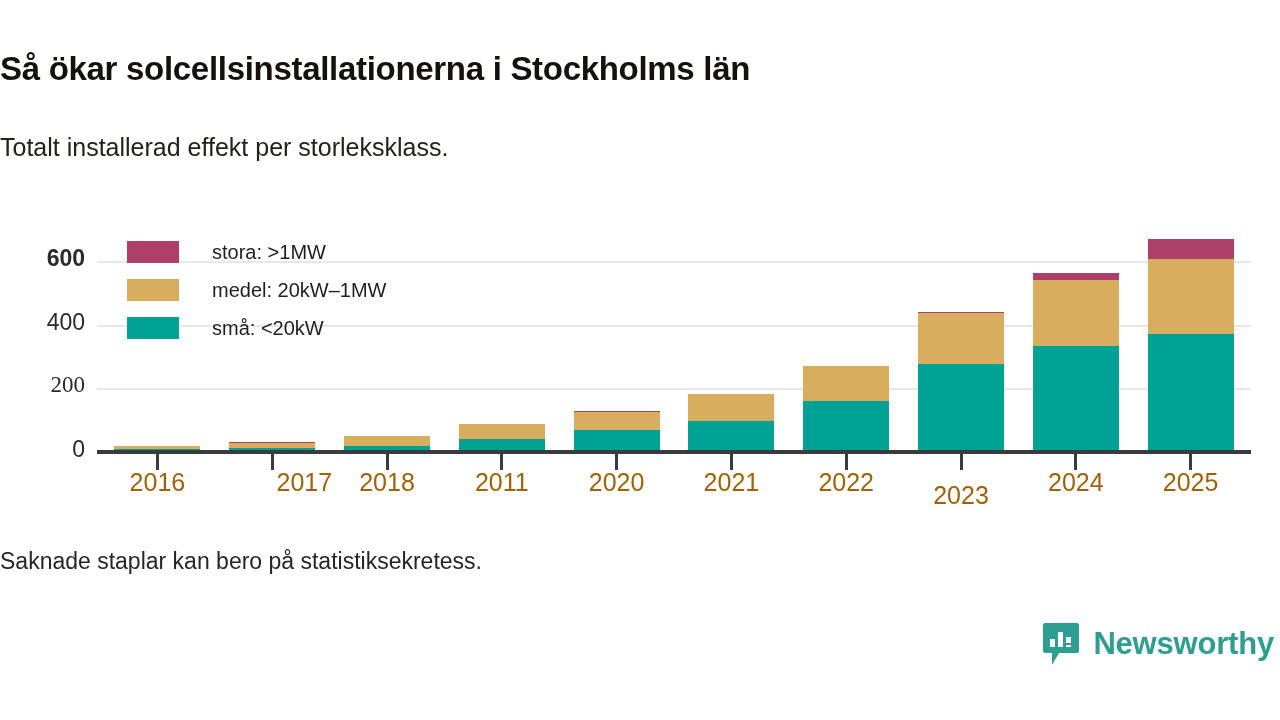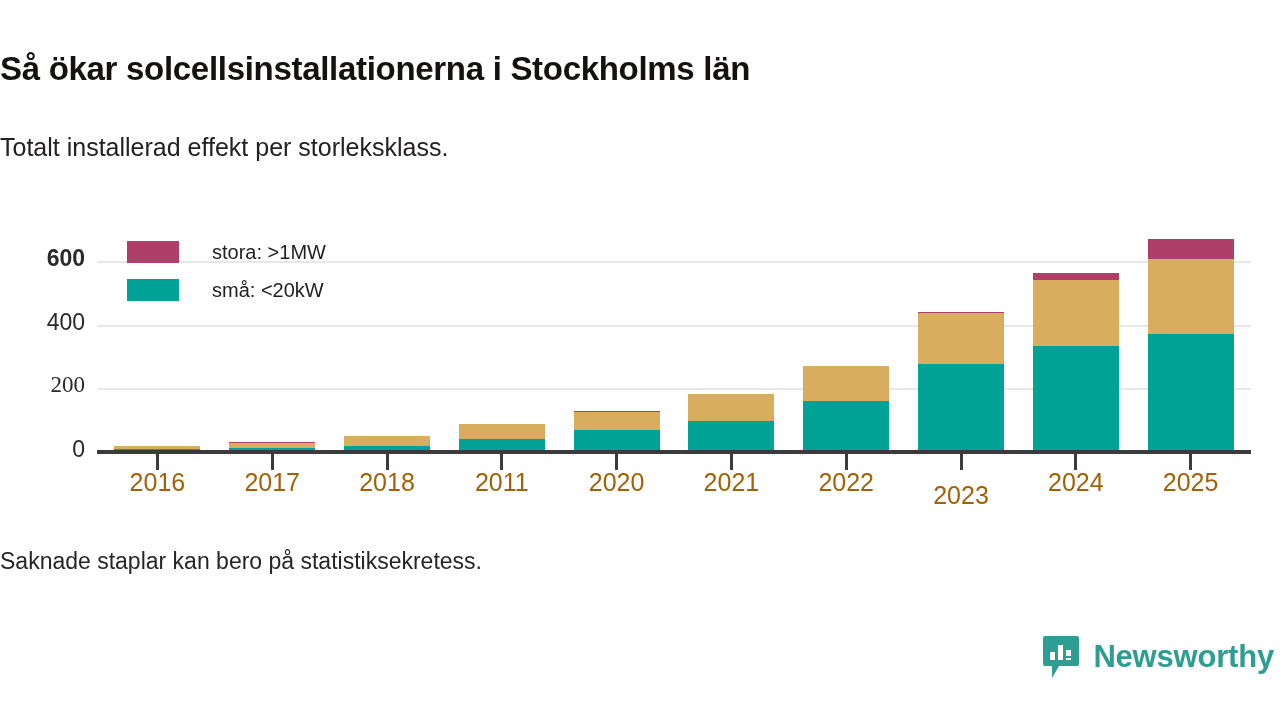--- a/index.html
+++ b/index.html
@@ -140,21 +140,20 @@
     font-size: 23px;
     color: #262626;
     white-space: nowrap;
   }
   .brand {
     position: absolute;
     right: 6px;
     top: 622px;
     display: flex;
     align-items: center;
-    margin-top: 13px;
   }
   .brand-mark {
     width: 38px;
     height: 44px;
     flex: 0 0 auto;
   }
   .brand-name {
     margin-left: 13px;
     font-size: 31px;
     font-weight: bold;
@@ -228,21 +227,21 @@
         <div class="bar-seg" style="background: rgb(0, 162, 150); height: 118.42px; bottom: 0px; top: auto;"></div>
         <div class="bar-seg" style="background: rgb(216, 173, 93); height: 74.8083px; bottom: 118.42px; top: auto;"></div>
         <div class="bar-seg" style="background: rgb(173, 63, 104); height: 19.4183px; bottom: 193.228px; top: auto;"></div>
       </div>
     </div>
   <div class="axis-baseline"></div>
   <div id="xticks">
       <div class="xtick" style="left: 155.9px;"></div>
       <div class="xtick-label" style="left: 97.4px; width: 120px;">2016</div>
       <div class="xtick" style="left: 270.7px;"></div>
-      <div class="xtick-label" style="left: 212.2px; width: 120px;">2017</div>
+      <div class="xtick-label" style="left: 212.2px; width: 120px; text-align: right;">2017</div>
       <div class="xtick" style="left: 385.5px;"></div>
       <div class="xtick-label" style="left: 327px; width: 120px;">2018</div>
       <div class="xtick" style="left: 500.3px;"></div>
       <div class="xtick-label" style="left: 441.8px; width: 120px;">2011</div>
       <div class="xtick" style="left: 615.1px;"></div>
       <div class="xtick-label" style="left: 556.6px; width: 120px;">2020</div>
       <div class="xtick" style="left: 729.9px;"></div>
       <div class="xtick-label" style="left: 671.4px; width: 120px;">2021</div>
       <div class="xtick" style="left: 844.7px;"></div>
       <div class="xtick-label" style="left: 786.2px; width: 120px;">2022</div>
@@ -254,20 +253,24 @@
       <div class="xtick-label" style="left: 1130.6px; width: 120px;">2025</div>
     </div>
 </div>
 
 <div class="legend" id="legend">
     <div class="legend-row">
       <span class="legend-swatch" style="background: rgb(173, 63, 104);"></span>
       <span class="legend-label">stora: &gt;1MW</span>
     </div>
     <div class="legend-row">
+      <span class="legend-swatch" style="background: rgb(216, 173, 93);"></span>
+      <span class="legend-label">medel: 20kW–1MW</span>
+    </div>
+    <div class="legend-row">
       <span class="legend-swatch" style="background: rgb(0, 162, 150);"></span>
       <span class="legend-label">små: &lt;20kW</span>
     </div>
   </div>
 
 <div class="footnote">Saknade staplar kan bero på statistiksekretess.</div>
 <div class="brand">
   <span class="brand-mark">
     <svg width="38" height="44" viewBox="0 0 38 44">
       <path d="M3 1 H35 A2 2 0 0 1 37 3 V29 A2 2 0 0 1 35 31 H17 L10 43 L10 31 H3 A2 2 0 0 1 1 29 V3 A2 2 0 0 1 3 1 Z" fill="#2f9e92"></path>

